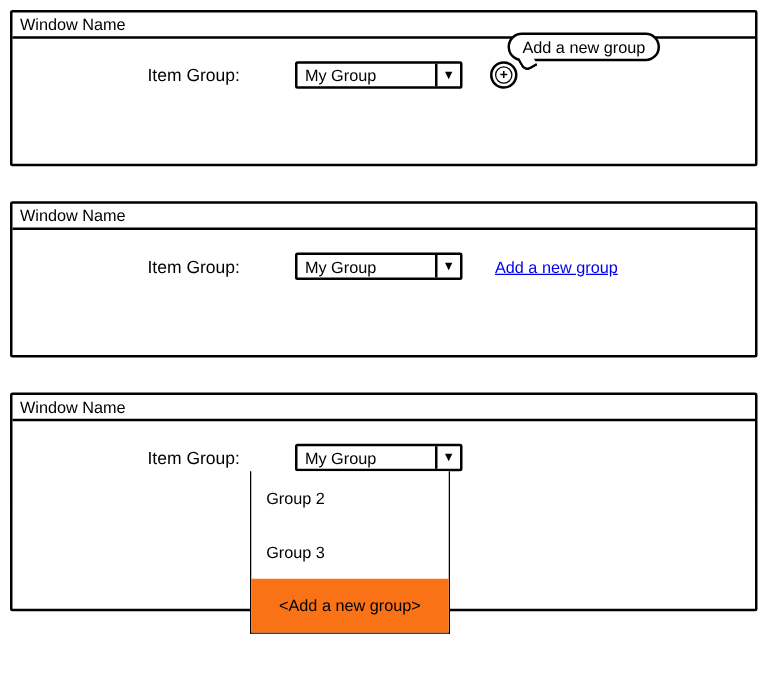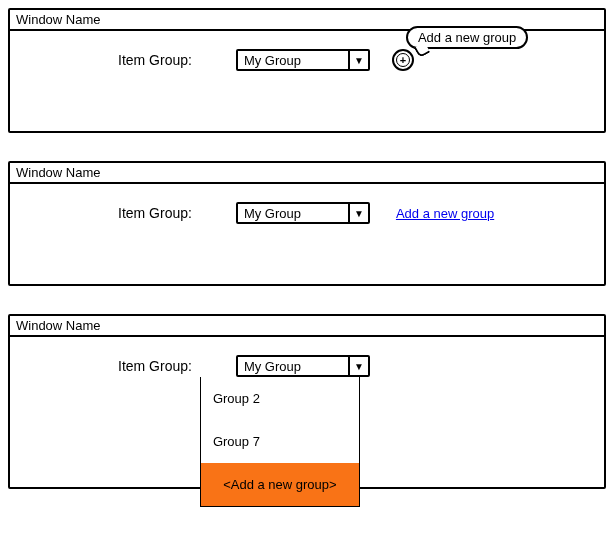--- a/index.html
+++ b/index.html
@@ -175,19 +175,19 @@
   <div class="content">
     <div class="row">
       <span class="label">Item Group:</span>
       <span class="dropdown-wrap">
         <span class="combo">
           <span class="combo-text">My Group</span>
           <span class="combo-arrow">▼</span>
         </span>
         <div class="dropdown">
           <div class="opt">Group 2</div>
-          <div class="opt">Group 7</div>
+          <div class="opt">Group 3</div>
           <div class="opt add">&lt;Add a new group&gt;</div>
         </div>
       </span>
     </div>
   </div>
 </div>
 
 </body></html>

